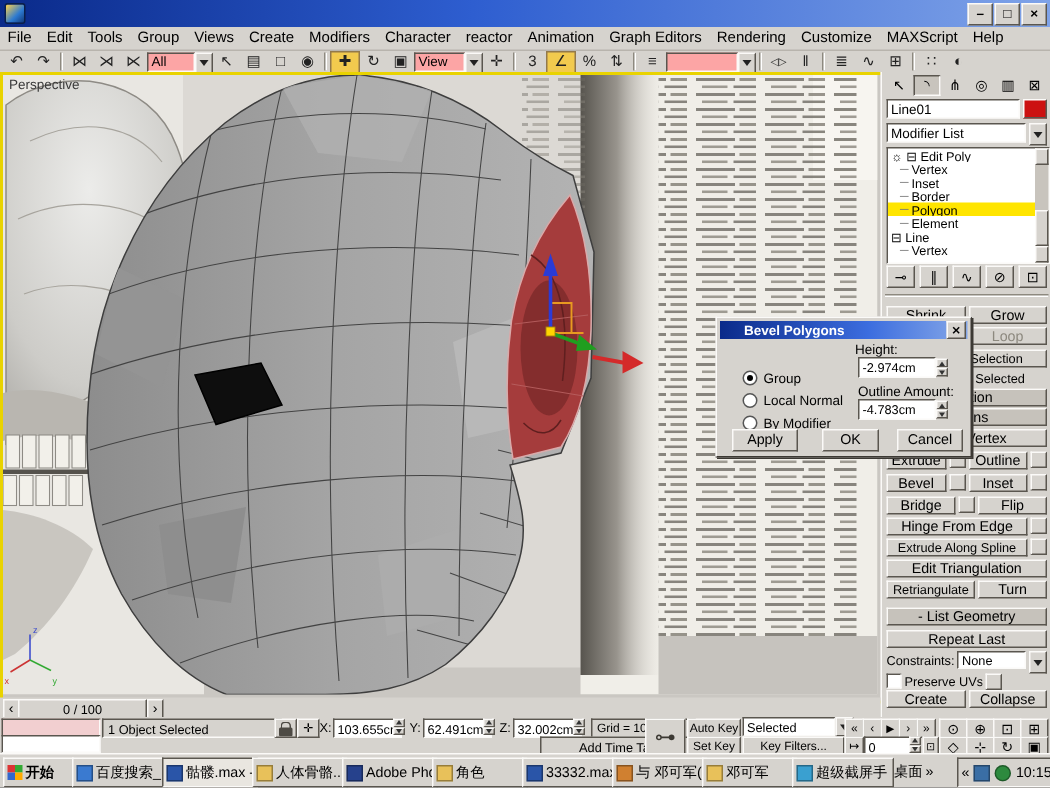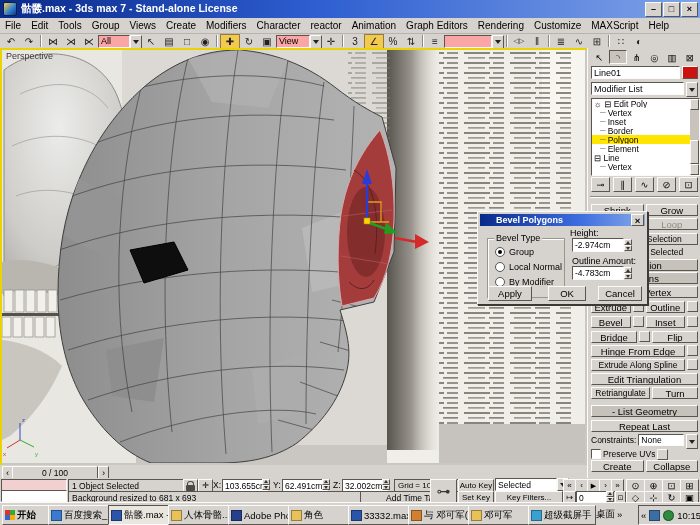--- a/index.html
+++ b/index.html
@@ -96,21 +96,20 @@
   .flag i:nth-child(1){background:#d33;} .flag i:nth-child(2){background:#3a3;}
   .flag i:nth-child(3){background:#36c;} .flag i:nth-child(4){background:#fa0;}
 </style>
 </head>
 <body>
 
 <div id="app">
 
   <div class="abs titlebar">
     <span class="appicon"></span>
-    <span>骷髅.max - 3ds max 7  - Stand-alone License</span>
     <span style="flex:1"></span>
     <span class="wbtn r">–</span>
     <span class="wbtn r">□</span>
     <span class="wbtn r" style="margin-right:2px">×</span>
   </div>
 
   <div class="abs menubar">
     <span class="mi">File</span>
     <span class="mi">Edit</span>
     <span class="mi">Tools</span>
@@ -429,23 +428,20 @@
         <span class="btn r" style="flex:1">Collapse</span>
       </div>
   </div>
 
   <div class="abs dialog">
     <div class="dlgtitle">
       <span>Bevel Polygons</span>
       <span style="flex:1"></span>
       <span class="btn r" style="width:11px;height:10px;color:#000;margin-right:1px">×</span>
     </div>
-    <div class="grpbox" style="left:9px;top:26px;width:76px;height:58px">
-      <span class="leg">Bevel Type</span>
-    </div>
     <div class="radrow" style="left:17px;top:35px">
         <span class="rad on"></span>
         <span>Group</span>
       </div>
     <div class="radrow" style="left:17px;top:50px">
         <span class="rad"></span>
         <span>Local Normal</span>
       </div>
     <div class="radrow" style="left:17px;top:65px">
         <span class="rad"></span>
@@ -498,21 +494,20 @@
         <b class="u"></b>
         <b class="d"></b>
       </span>
     <span class="abs btn" style="left:333px;top:1px;height:11px;font-size:8.5px">Z:</span>
     <span class="abs fld" style="left:342px;top:1px;width:40px;height:11px">32.002cm</span>
     <span class="abs spnv" style="left:382px;top:1px;height:11px">
         <b class="u"></b>
         <b class="d"></b>
       </span>
     <span class="abs gpan" style="left:394px;top:1px;width:62px;height:11px;font-size:8px">Grid = 100.0cm</span>
-    <span class="abs gpan" style="left:68px;top:13px;width:288px;height:11px">Background resized to 681 x 693</span>
     <span class="abs gpan btn" style="left:360px;top:13px;width:96px;height:11px;justify-content:center">Add Time Tag</span>
     <span class="abs btn r" style="left:430px;top:1px;width:25px;height:22px;font-size:14px;color:#3c3933">⊶</span>
     <span class="abs btn r" style="left:458px;top:1px;width:34px;height:11px;font-size:8px">Auto Key</span>
     <span class="abs btn r" style="left:458px;top:13px;width:34px;height:11px;font-size:8px">Set Key</span>
     <span class="abs flex" style="left:495px;top:1px;height:11px">
       <span class="fld" style="width:56px;height:11px">Selected</span>
       <span class="darr r" style="height:11px"></span>
     </span>
     <span class="abs btn r" style="left:495px;top:13px;width:66px;height:11px;font-size:8px">Key Filters...</span>
     <span class="abs btn r" style="left:563px;top:1px;width:11px;height:11px;font-size:8px">«</span>

